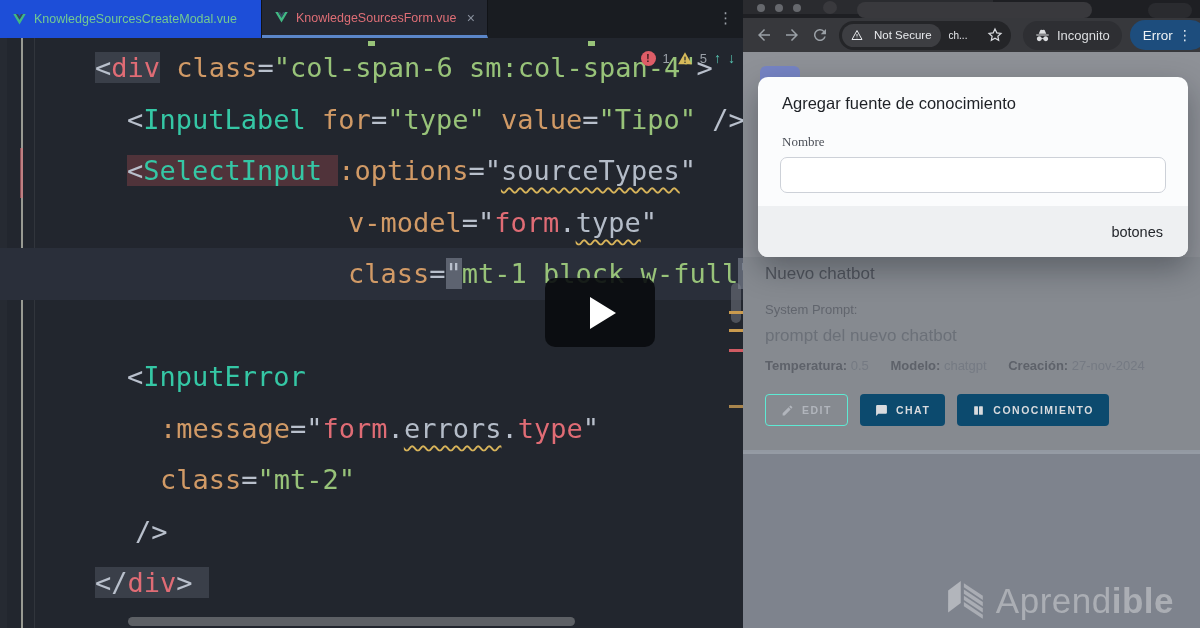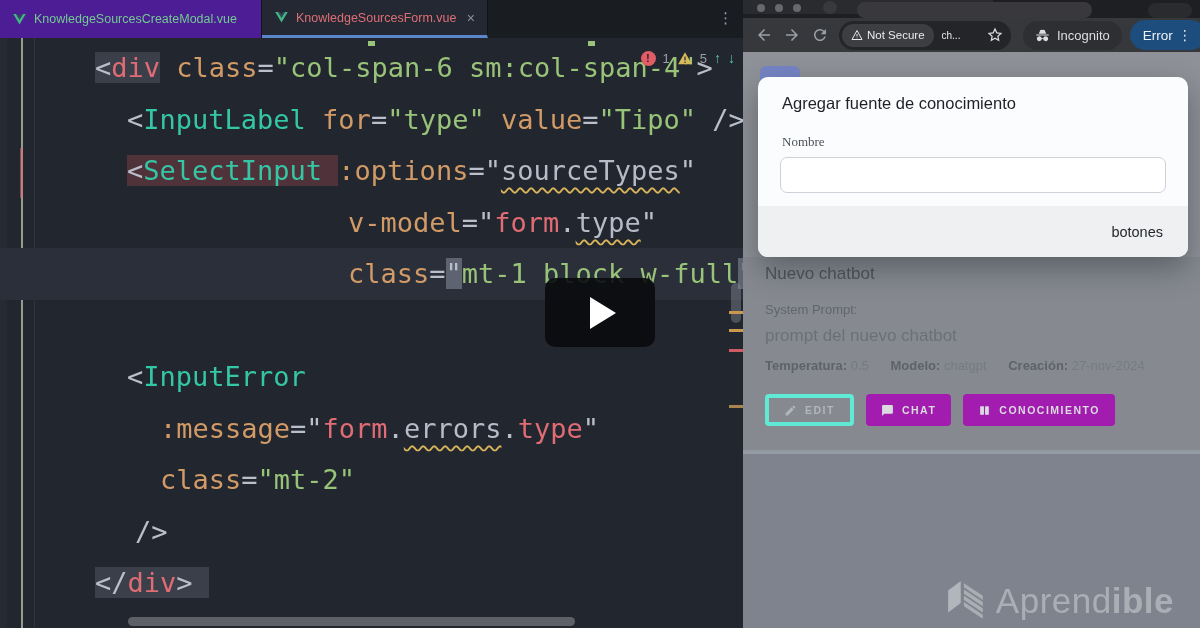--- a/index.html
+++ b/index.html
@@ -4,21 +4,21 @@
 <style>
   * { margin:0; padding:0; box-sizing:border-box; }
   html,body { width:1200px; height:628px; overflow:hidden; background:#101114; }
   .stage { position:relative; width:1200px; height:628px; font-family:"Liberation Sans", sans-serif; overflow:hidden; }
 
   
   .editor { position:absolute; left:0; top:0; width:743px; height:628px; background:#22262e; }
   .tabbar { position:relative; height:38px; background:#191c21; display:flex; align-items:stretch; }
   .tab { display:flex; align-items:center; gap:7px; padding:0 12px; font-size:12.5px; border-right:1px solid #111317; cursor:default; }
   .tab .vicon { width:15px; height:15px; display:block; }
-  .tab-inactive { width:262px; background:#4c1d95; color:#73c991; }
+  .tab-inactive { width:262px; background:#1d4ed8; color:#73c991; }
   .tab-active { width:226px; background:#242832; color:#de6e76; border-bottom:3px solid #5b86c9; }
   .tab-close { margin-left:auto; color:#8a919e; font-size:14px; line-height:1; }
   .tabbar-menu { position:absolute; right:10px; top:9px; color:#9aa0a8; font-size:15px; letter-spacing:0; }
 
   .code { position:relative; height:590px; overflow:hidden; background:#22262e; }
   .gutter-strip { position:absolute; left:0; top:0; bottom:0; width:7px; background:#262a32; }
   .guide-bright { position:absolute; left:21px; top:0; bottom:0; width:2px; background:rgba(232,232,214,0.6); }
   .guide-faint { position:absolute; left:34px; top:0; bottom:0; width:1px; background:rgba(255,255,255,0.07); }
   .guide-red { position:absolute; left:20px; top:110px; height:50px; width:3px; background:rgba(224,108,117,0.55); }
 
@@ -57,21 +57,21 @@
   .tabstrip { position:absolute; left:0; top:0; width:457px; height:18px; background:#1e1f23; }
   .corner-shape { position:absolute; left:0; top:0; width:250px; height:14px; background:#2a2b2f; border-radius:0 0 12px 0; }
   .traffic { position:absolute; top:4px; width:8px; height:8px; border-radius:50%; background:#66686d; }
   .favicon-dot { position:absolute; left:80px; top:1px; width:14px; height:13px; border-radius:50%; background:#39393d; }
   .tabpill { position:absolute; left:114px; top:2px; width:235px; height:16px; border-radius:8px; background:#39393d; }
   .newtab { position:absolute; left:405px; top:3px; width:44px; height:15px; border-radius:8px; background:#2a2b2f; }
 
   .toolbar { position:absolute; left:0; top:18px; width:457px; height:34px; background:#37383c; display:flex; align-items:center; padding:0 5px 0 12px; }
   .nav-ic { width:18px; height:18px; color:#9aa0a6; margin-right:10px; flex:none; }
   .omnibox { width:172px; height:29px; border-radius:15px; background:#242528; display:flex; align-items:center; padding:0 8px 0 3px; flex:none; }
-  .sec-chip { height:23px; border-radius:12px; background:#3d3e42; display:flex; align-items:center; gap:4px; padding:0 9px; color:#e8eaed; font-size:11.5px; white-space:nowrap; }
+  .sec-chip { height:23px; border-radius:12px; background:#3d3e42; display:flex; align-items:center; gap:11px; padding:0 9px; color:#e8eaed; font-size:11.5px; white-space:nowrap; }
   .sec-chip svg { width:12px; height:12px; }
   .omni-url { margin-left:8px; color:#e8eaed; font-size:10px; }
   .omni-star { margin-left:auto; width:16px; height:16px; color:#dadce0; }
   .incog { margin-left:12px; height:29px; border-radius:15px; background:#2e2f33; display:flex; align-items:center; gap:7px; padding:0 12px; color:#dcdee0; font-size:13px; flex:none; }
   .incog svg { width:15px; height:15px; }
   .profile-pill { margin-left:8px; height:30px; border-radius:16px; background:#1d4d7d; display:flex; align-items:center; gap:5px; padding:0 14px 0 13px; color:#eef2f5; font-size:13.5px; flex:none; }
   .profile-pill .dots { color:#dfe8f0; font-size:14px; }
 
   .viewport { position:absolute; left:0; top:52px; width:457px; height:576px; overflow:hidden; }
   .zone-top { position:absolute; left:0; top:0; width:457px; height:205px; background:#8e9197; }
@@ -90,22 +90,22 @@
   .page-content { position:absolute; left:0; top:0; width:457px; height:576px; z-index:1; }
   .page-heading { position:absolute; left:22px; top:212px; font-size:17px; font-weight:500; color:#50545c; }
   .sys-label { position:absolute; left:22px; top:250px; font-size:13px; font-weight:500; color:#61656d; }
   .sys-value { position:absolute; left:22px; top:274px; font-size:17px; color:#6b7078; }
   .meta-row { position:absolute; left:22px; top:306px; font-size:13px; color:#757a83; }
   .meta-row b { color:#5e626a; font-weight:600; }
   .meta-gap { display:inline-block; width:18px; }
   .btn-row { position:absolute; left:22px; top:342px; display:flex; gap:12px; }
   .pbtn { height:32px; border-radius:4px; display:flex; align-items:center; gap:8px; padding:0 15px; font-size:10.5px; font-weight:600; letter-spacing:1.5px; }
   .pbtn svg { width:13px; height:13px; flex:none; }
-  .pbtn.outline { border:4px solid #5eead4; color:#b1b5bc; background:transparent; }
-  .pbtn.filled { background:#a21caf; color:#d9dbde; }
+  .pbtn.outline { border:1px solid #5eead4; color:#b1b5bc; background:transparent; }
+  .pbtn.filled { background:#0c4a6e; color:#d9dbde; }
 
   .watermark { position:absolute; right:26px; bottom:6px; display:flex; align-items:center; gap:10px; z-index:1; }
   .wm-text { font-size:35px; color:#abaeb4; letter-spacing:0.5px; }
   .wm-light { font-weight:300; }
   .wm-bold { font-weight:700; }
 </style>
 </head>
 <body>
 
 <div class="stage">

